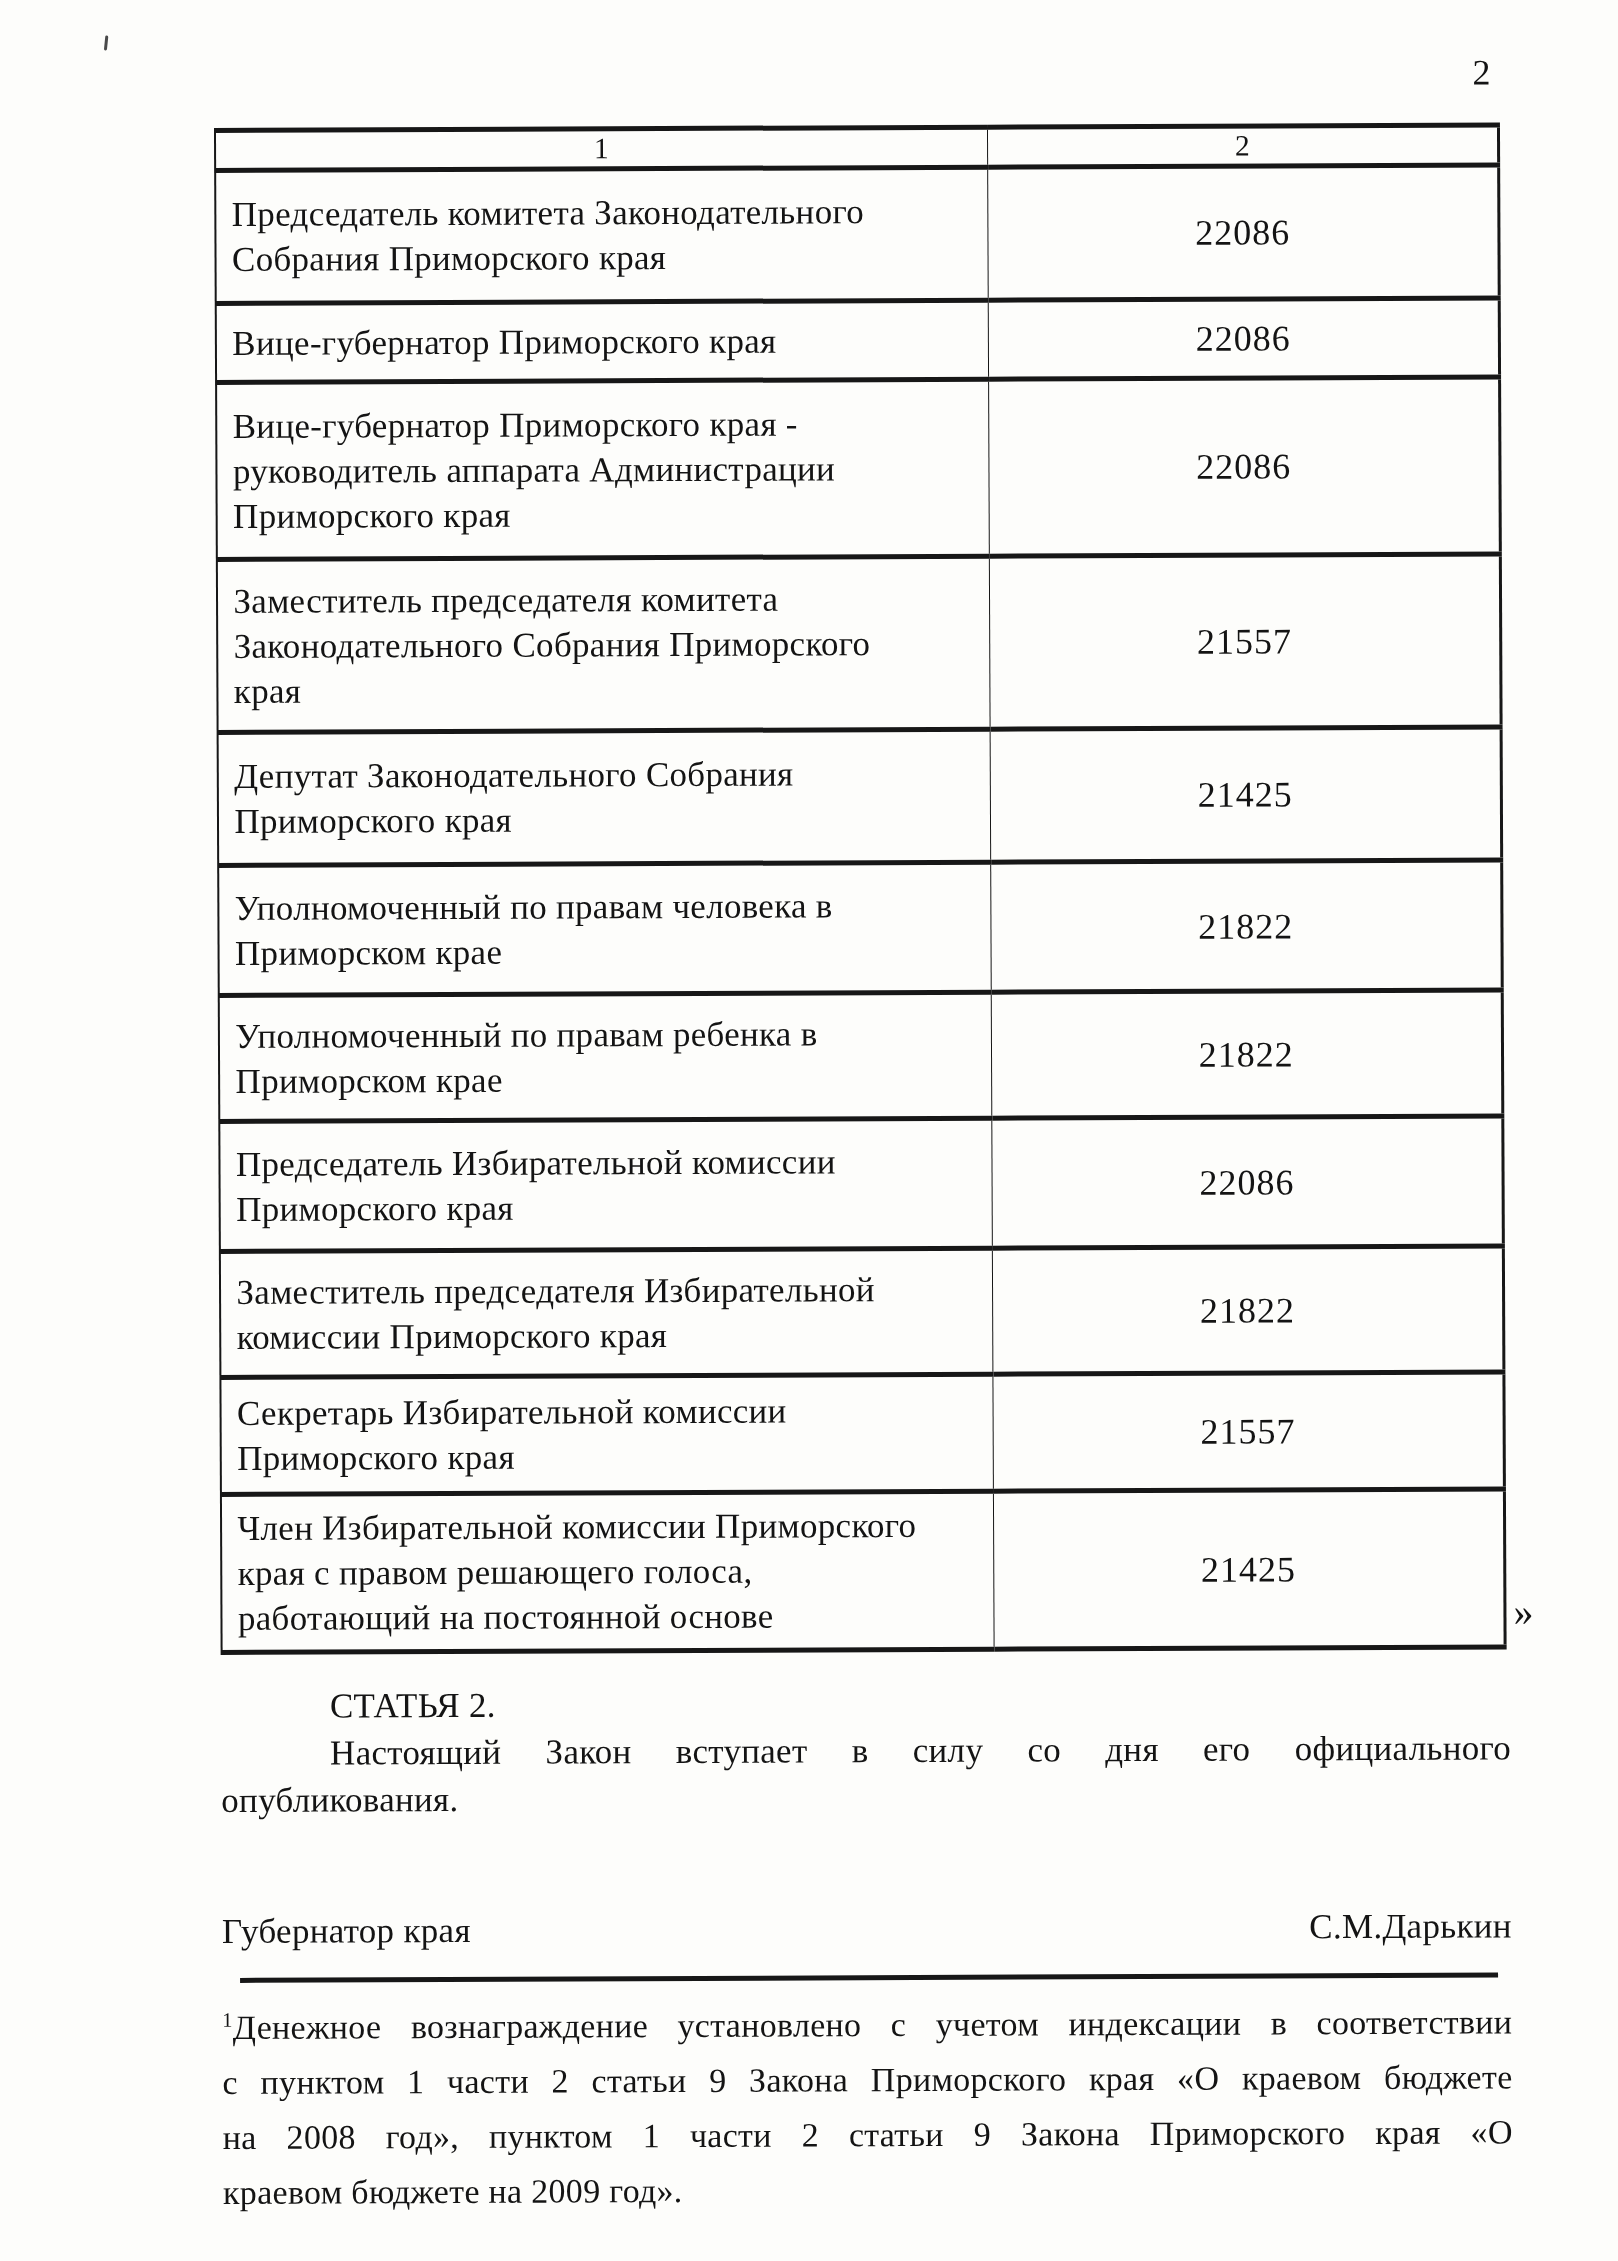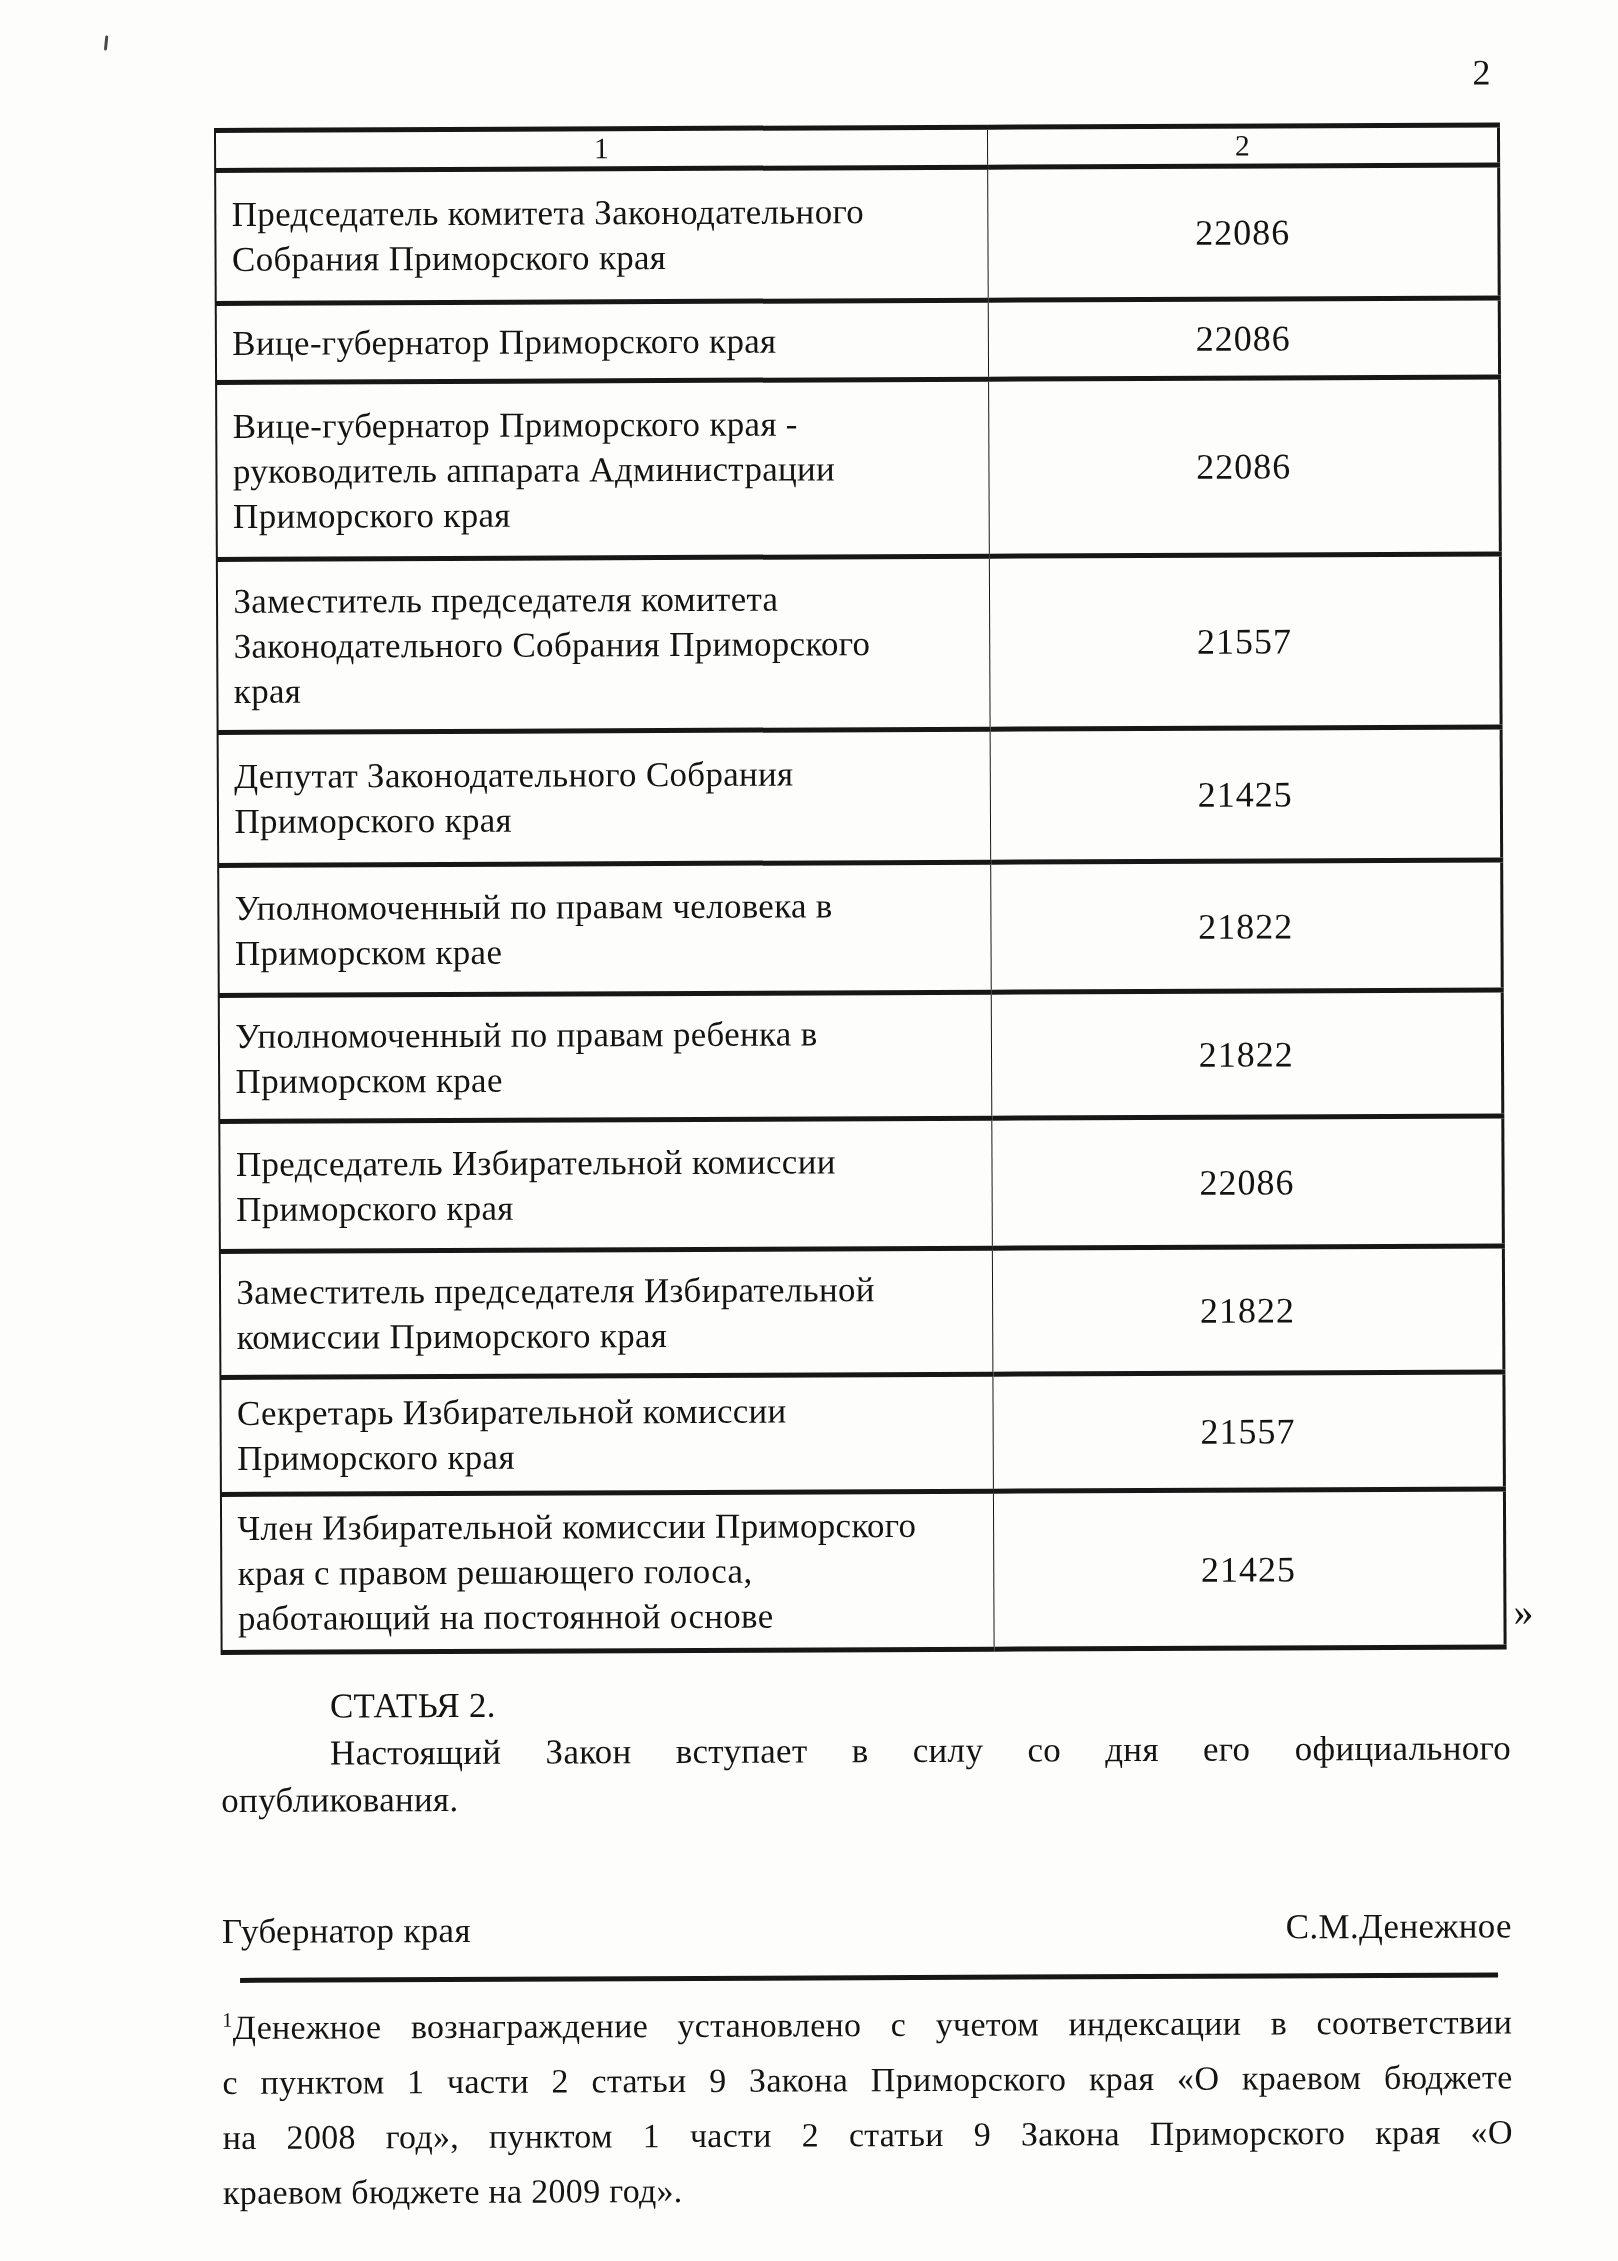--- a/index.html
+++ b/index.html
@@ -195,21 +195,21 @@
   <div class="closing-quote">»</div>
 
   <div class="article-block">
     <div class="article-heading">СТАТЬЯ 2.</div>
     <div class="justified-line article-line1">Настоящий Закон вступает в силу со дня его официального</div>
     <div class="article-line2">опубликования.</div>
   </div>
 
   <div class="signature-row">
     <span>Губернатор края</span>
-    <span>С.М.Денежное</span>
+    <span>С.М.Дарькин</span>
   </div>
 
   <div class="footnote-rule"></div>
 
   <div class="footnote-block">
     <div class="footnote-line justified-line">
       <sup class="fn-marker">1</sup><span>Денежное вознаграждение установлено с учетом индексации в соответствии</span>
     </div>
     <div class="footnote-line justified-line">с пунктом 1 части 2 статьи 9 Закона Приморского края «О краевом бюджете</div>
     <div class="footnote-line justified-line">на 2008 год», пунктом 1 части 2 статьи 9 Закона Приморского края «О</div>

